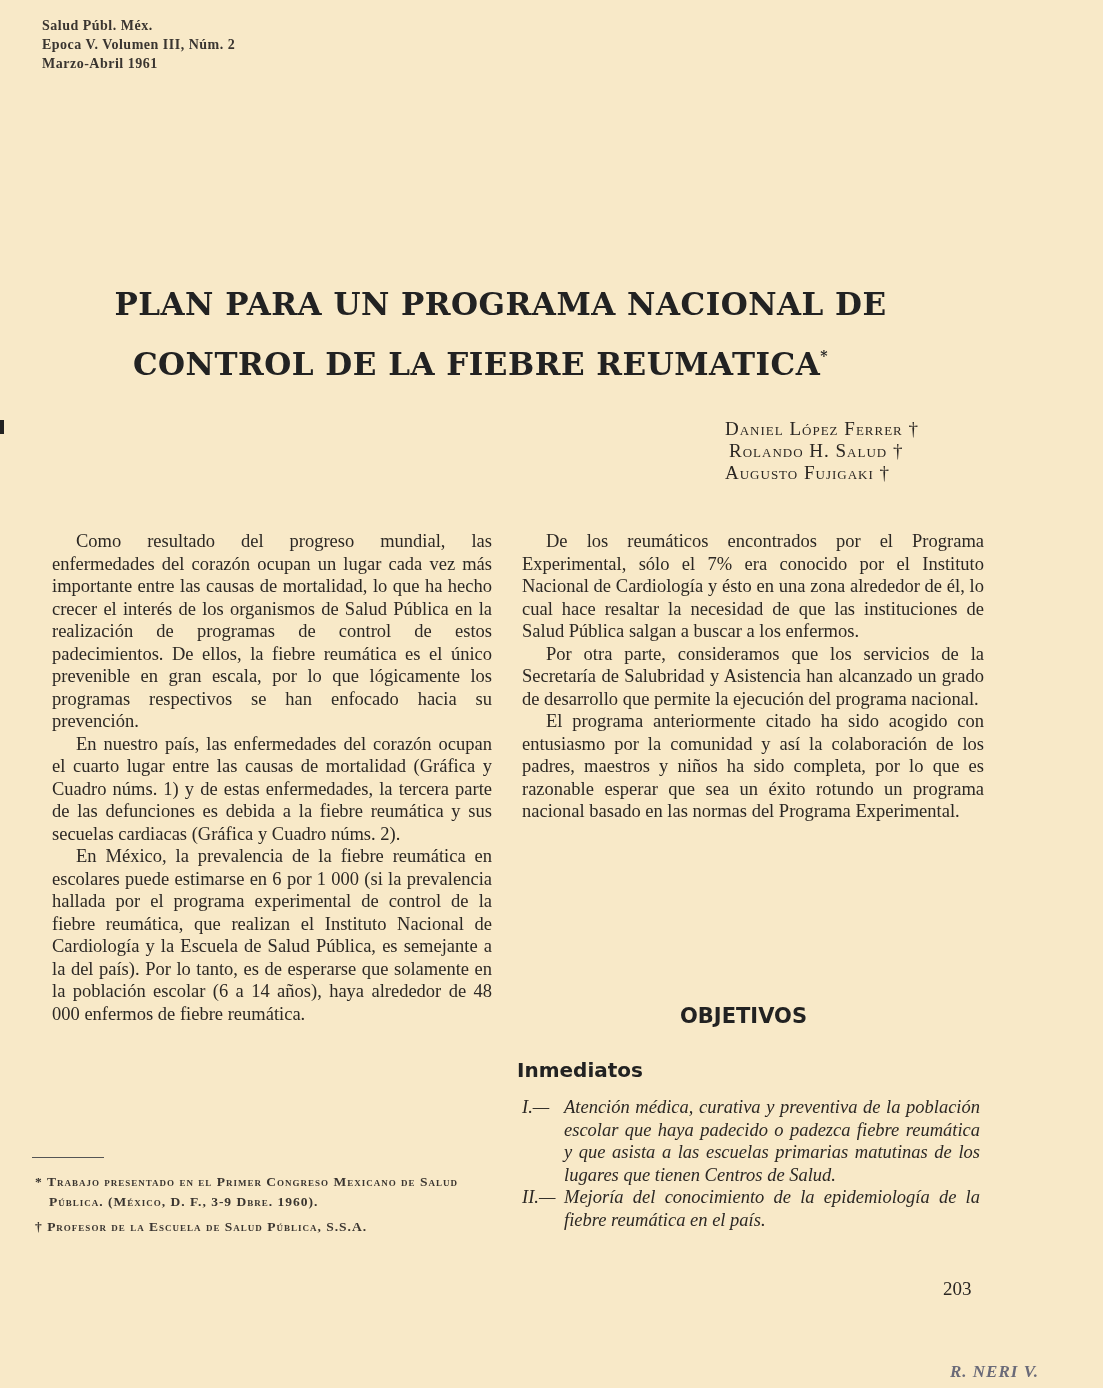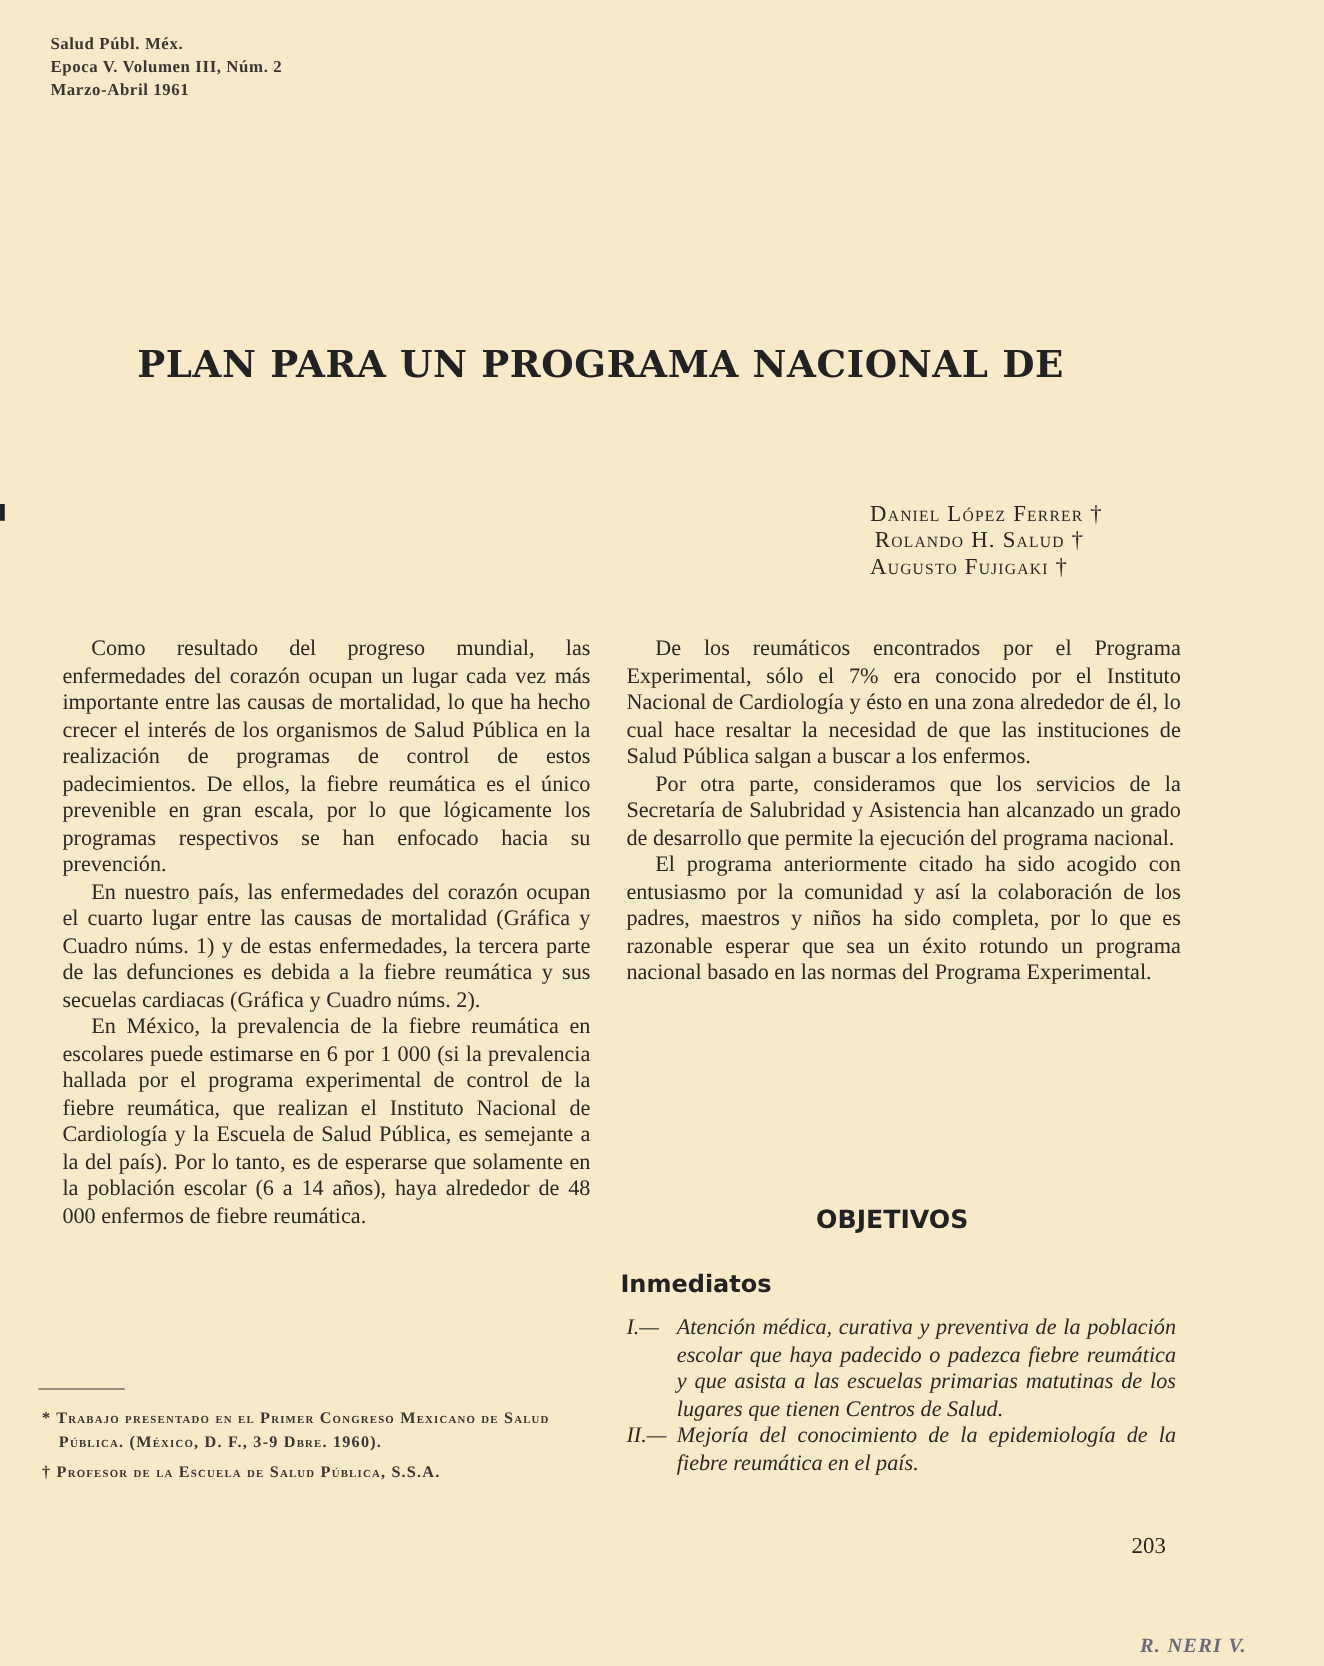--- a/index.html
+++ b/index.html
@@ -3,21 +3,21 @@
 <meta charset="utf-8">
 <style>
   html, body { margin: 0; padding: 0; }
   body {
     width: 1103px; height: 1388px; position: relative; overflow: hidden;
     background: #f8e9c8;
     font-family: "DejaVu Serif", "Liberation Serif", serif;
     color: #2a2622;
   }
   .masthead {
-    position: absolute; left: 42px; top: 28px;
+    position: absolute; left: 42px; top: 16px;
     font-family: "Liberation Serif", serif; font-weight: bold;
     font-size: 14px; line-height: 19px; color: #3a3530; letter-spacing: 0.5px;
   }
   .title {
     position: absolute; left: 0; width: 1001px; top: 278px;
     text-align: center;
     font-family: "DejaVu Serif", serif; font-weight: bold;
     font-size: 31px; line-height: 52px; color: #222;
     letter-spacing: 0.5px;
   }
@@ -81,20 +81,21 @@
 <div class="edge-mark"></div>
 
 <div class="masthead">
   <div>Salud Públ. Méx.</div>
   <div>Epoca V. Volumen III, Núm. 2</div>
   <div>Marzo-Abril 1961</div>
 </div>
 
 <div class="title">
   <span>PLAN PARA UN PROGRAMA NACIONAL DE</span>
+  <span class="l2"><span>CONTROL DE LA FIEBRE REUMATICA</span><sup>*</sup></span>
 </div>
 
 <div class="authors">
   <div>Daniel López Ferrer †</div>
   <div style="padding-left:4px">Rolando H. Salud †</div>
   <div>Augusto Fujigaki †</div>
 </div>
 
 <div class="col left">
   <p>Como resultado del progreso mundial, las enfermedades del corazón ocupan un lugar cada vez más importante entre las causas de mortalidad, lo que ha hecho crecer el interés de los organismos de Salud Pública en la realización de programas de control de estos padecimientos. De ellos, la fiebre reumática es el único prevenible en gran escala, por lo que lógicamente los programas respectivos se han enfocado hacia su prevención.</p>

